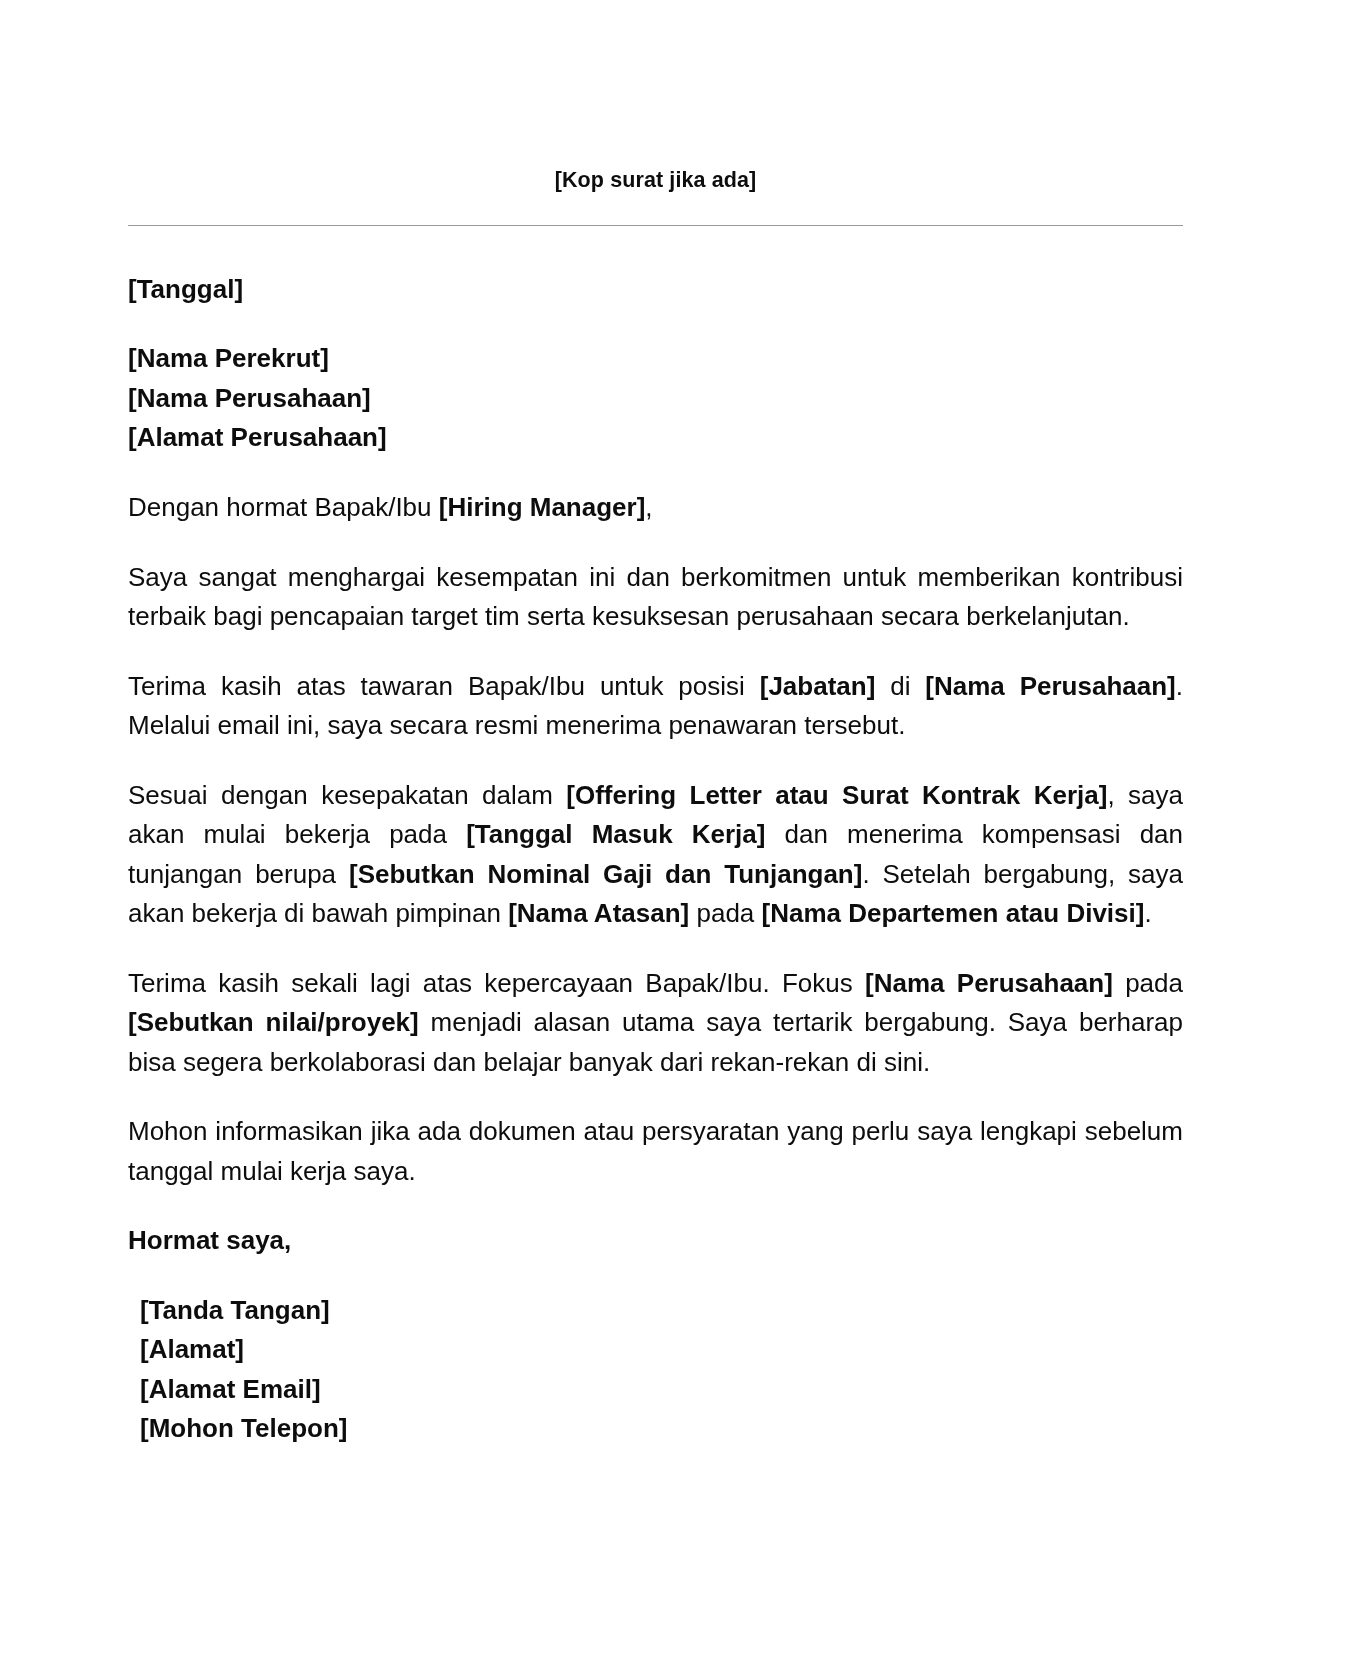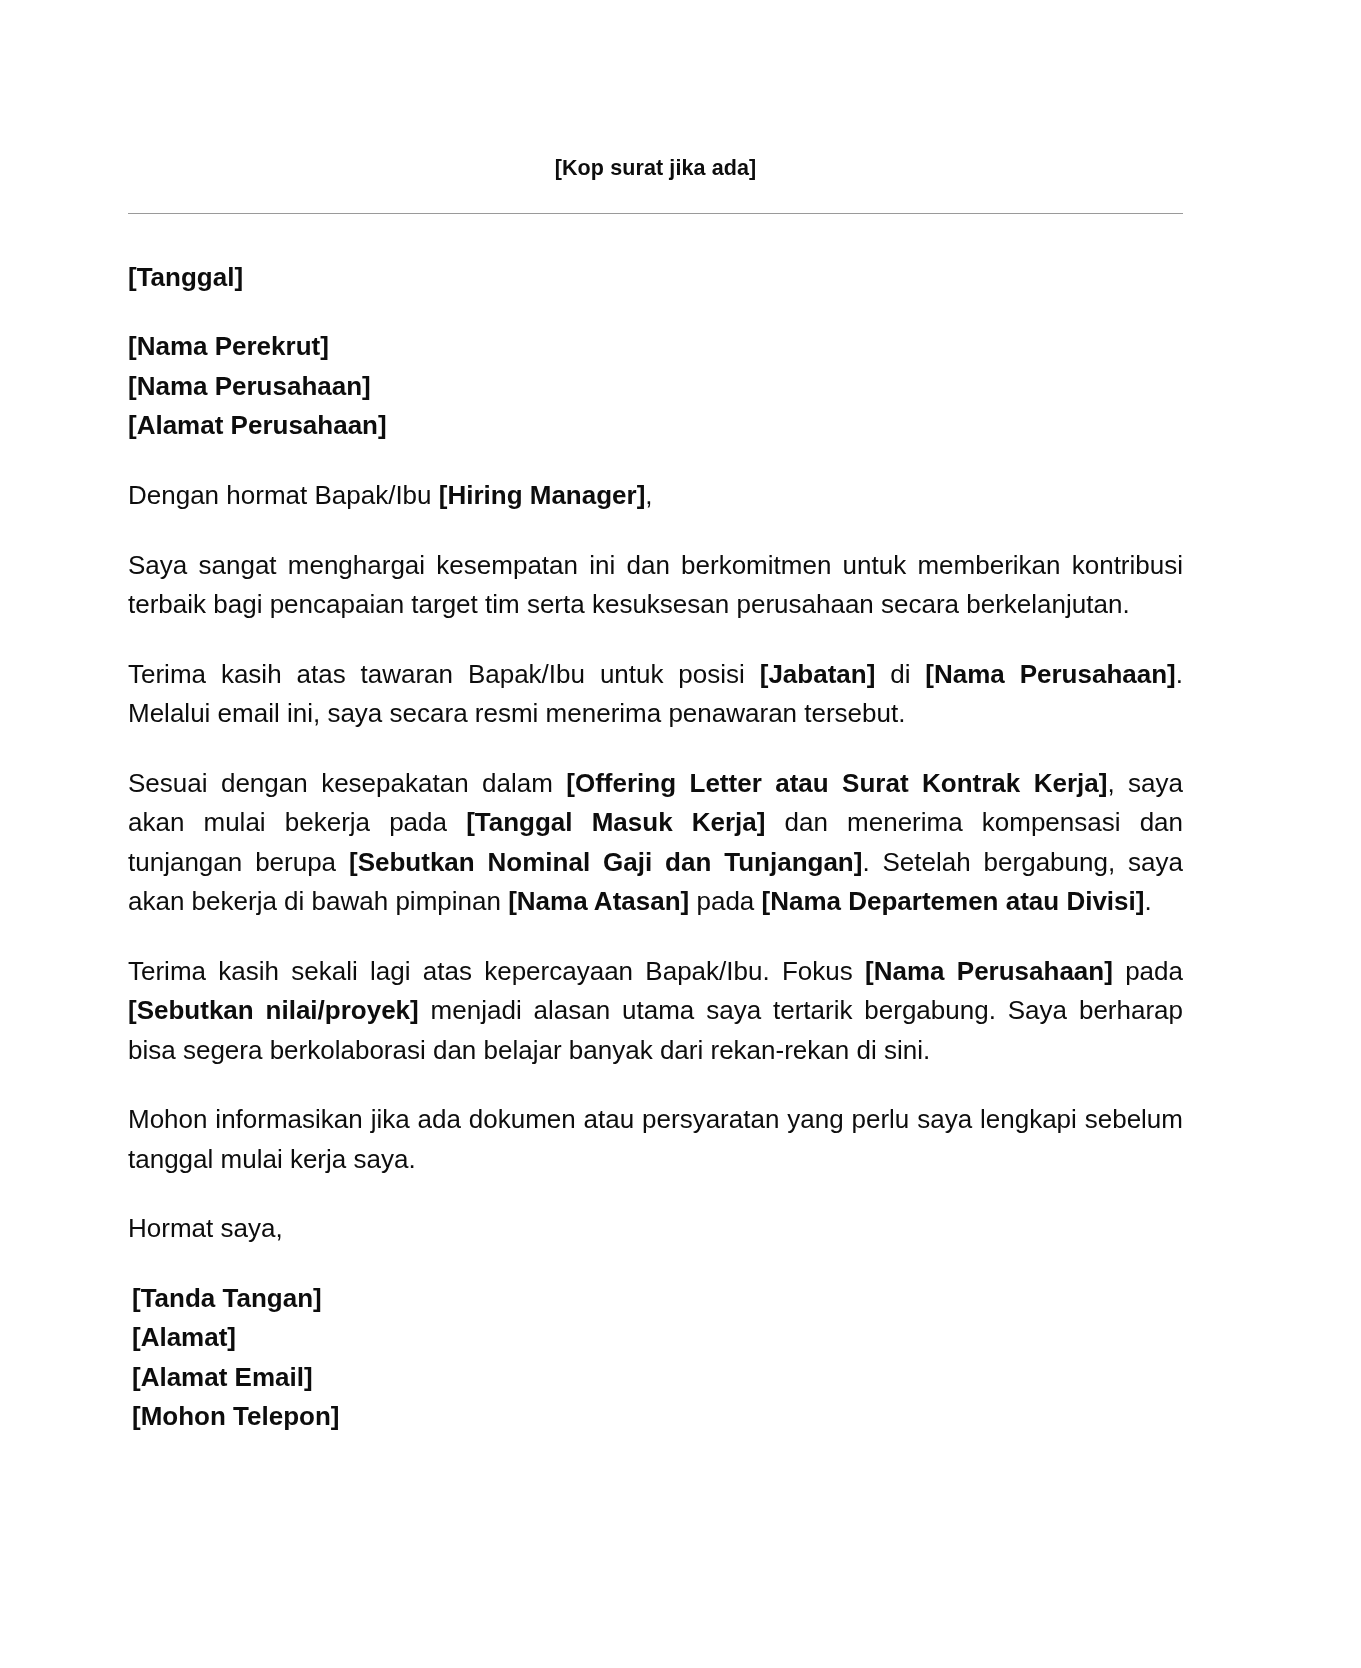--- a/index.html
+++ b/index.html
@@ -17,21 +17,21 @@
     height: 1668px;
     margin: 0 auto;
     background: #ffffff;
     box-sizing: border-box;
     position: relative;
     overflow: hidden;
   }
   .sheet {
     position: absolute;
     left: 128px;
-    top: 0;
+    top: 12px;
     width: 1055px;
   }
   .doc-title {
     text-align: center;
     font-weight: bold;
     font-size: 21.5px;
     letter-spacing: 0.1px;
     margin-top: 155px;
     line-height: 1.3;
   }
@@ -52,33 +52,34 @@
   .para {
     margin: 0 0 30px 0;
     text-align: justify;
     text-justify: inter-word;
   }
   .para:last-child {
     margin-bottom: 0;
   }
   .line {
     display: block;
+    font-weight: bold;
   }
   b, .b {
     font-weight: bold;
   }
   .addr-block .line,
   .sign-block .line {
     font-weight: bold;
   }
   .sign-intro {
     margin: 0 0 30px 0;
   }
   .sign-block {
-    margin: 4px;
+    margin: 12px;
   }
 </style>
 </head>
 <body>
 
 <div class="page">
   <div class="sheet">
 
     <div class="doc-title">[Kop surat jika ada]</div>
 

